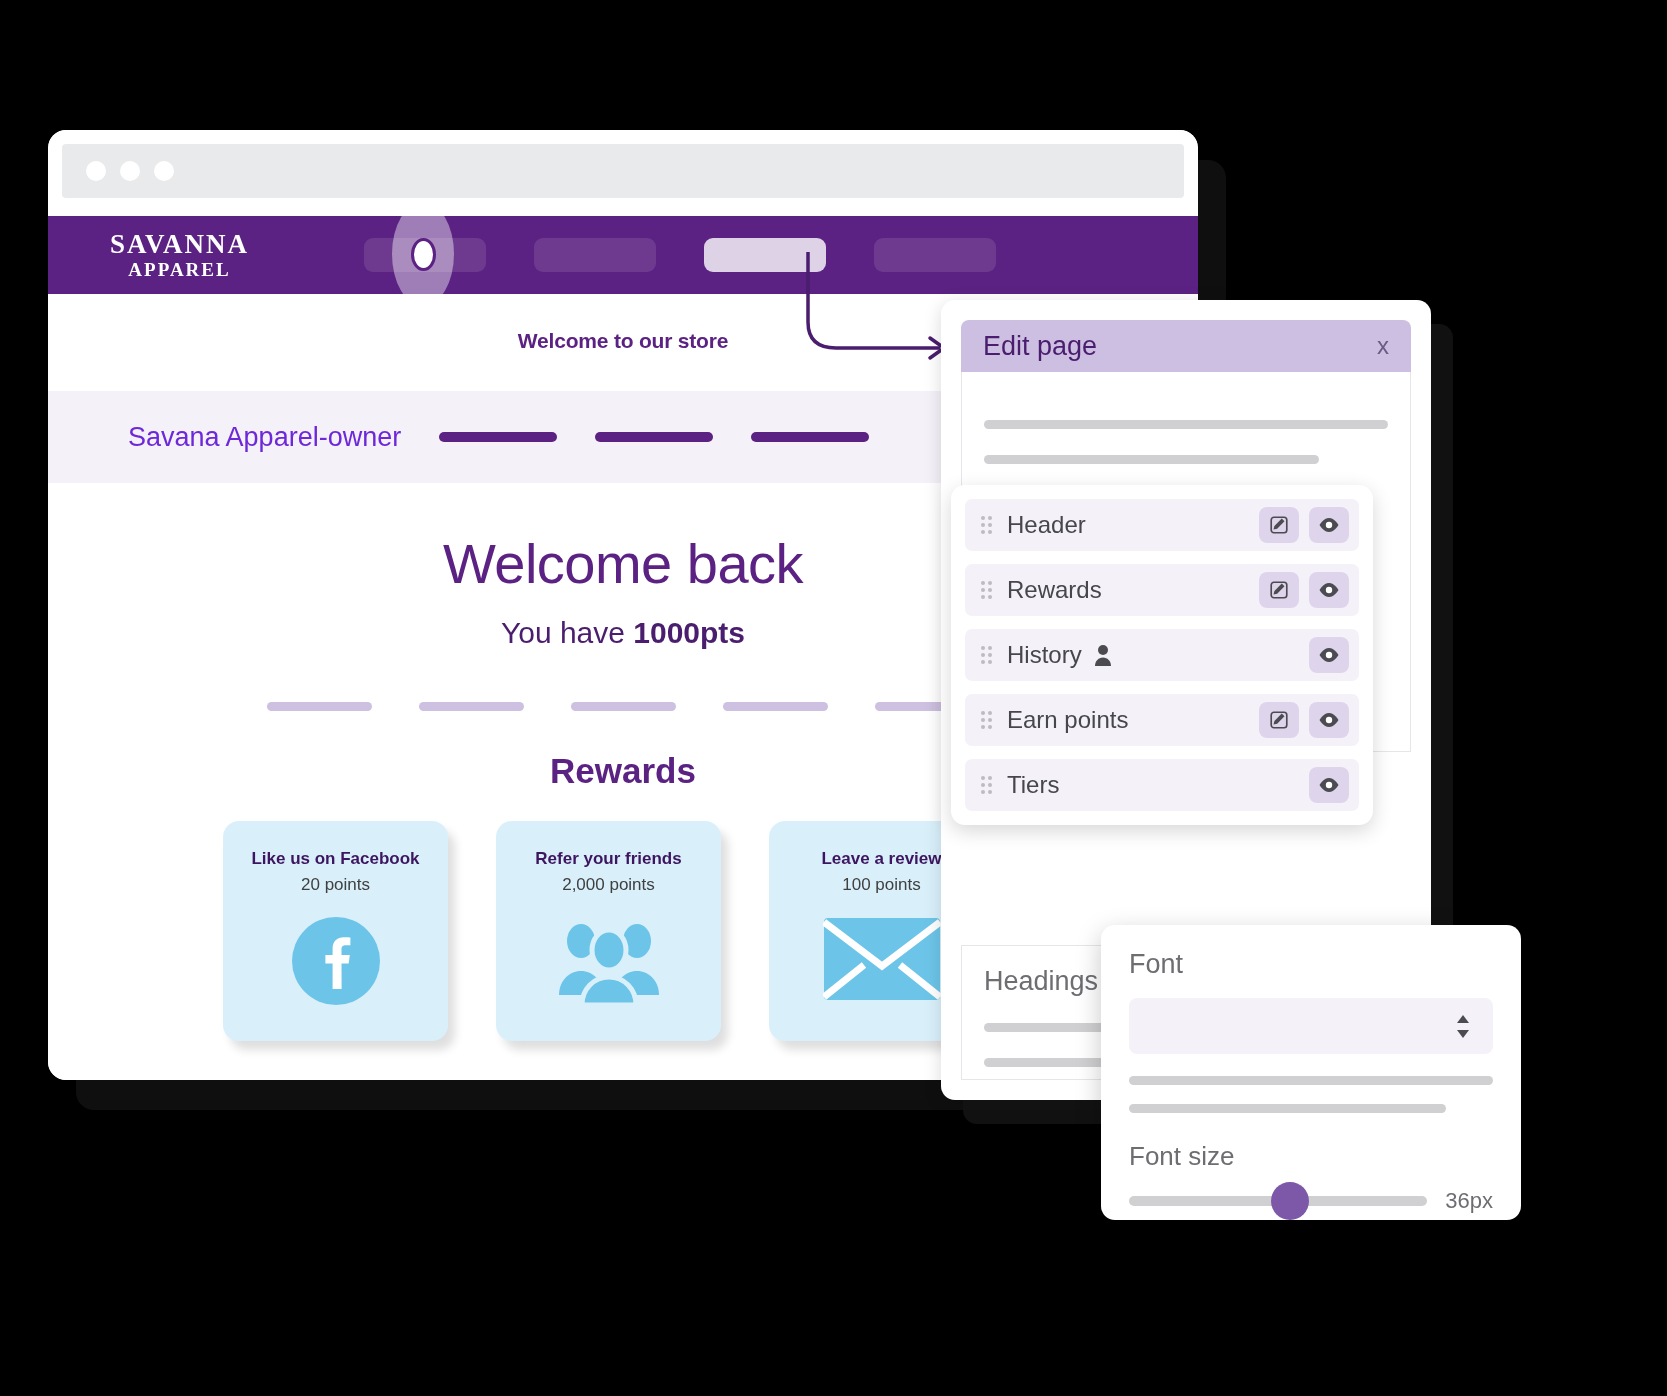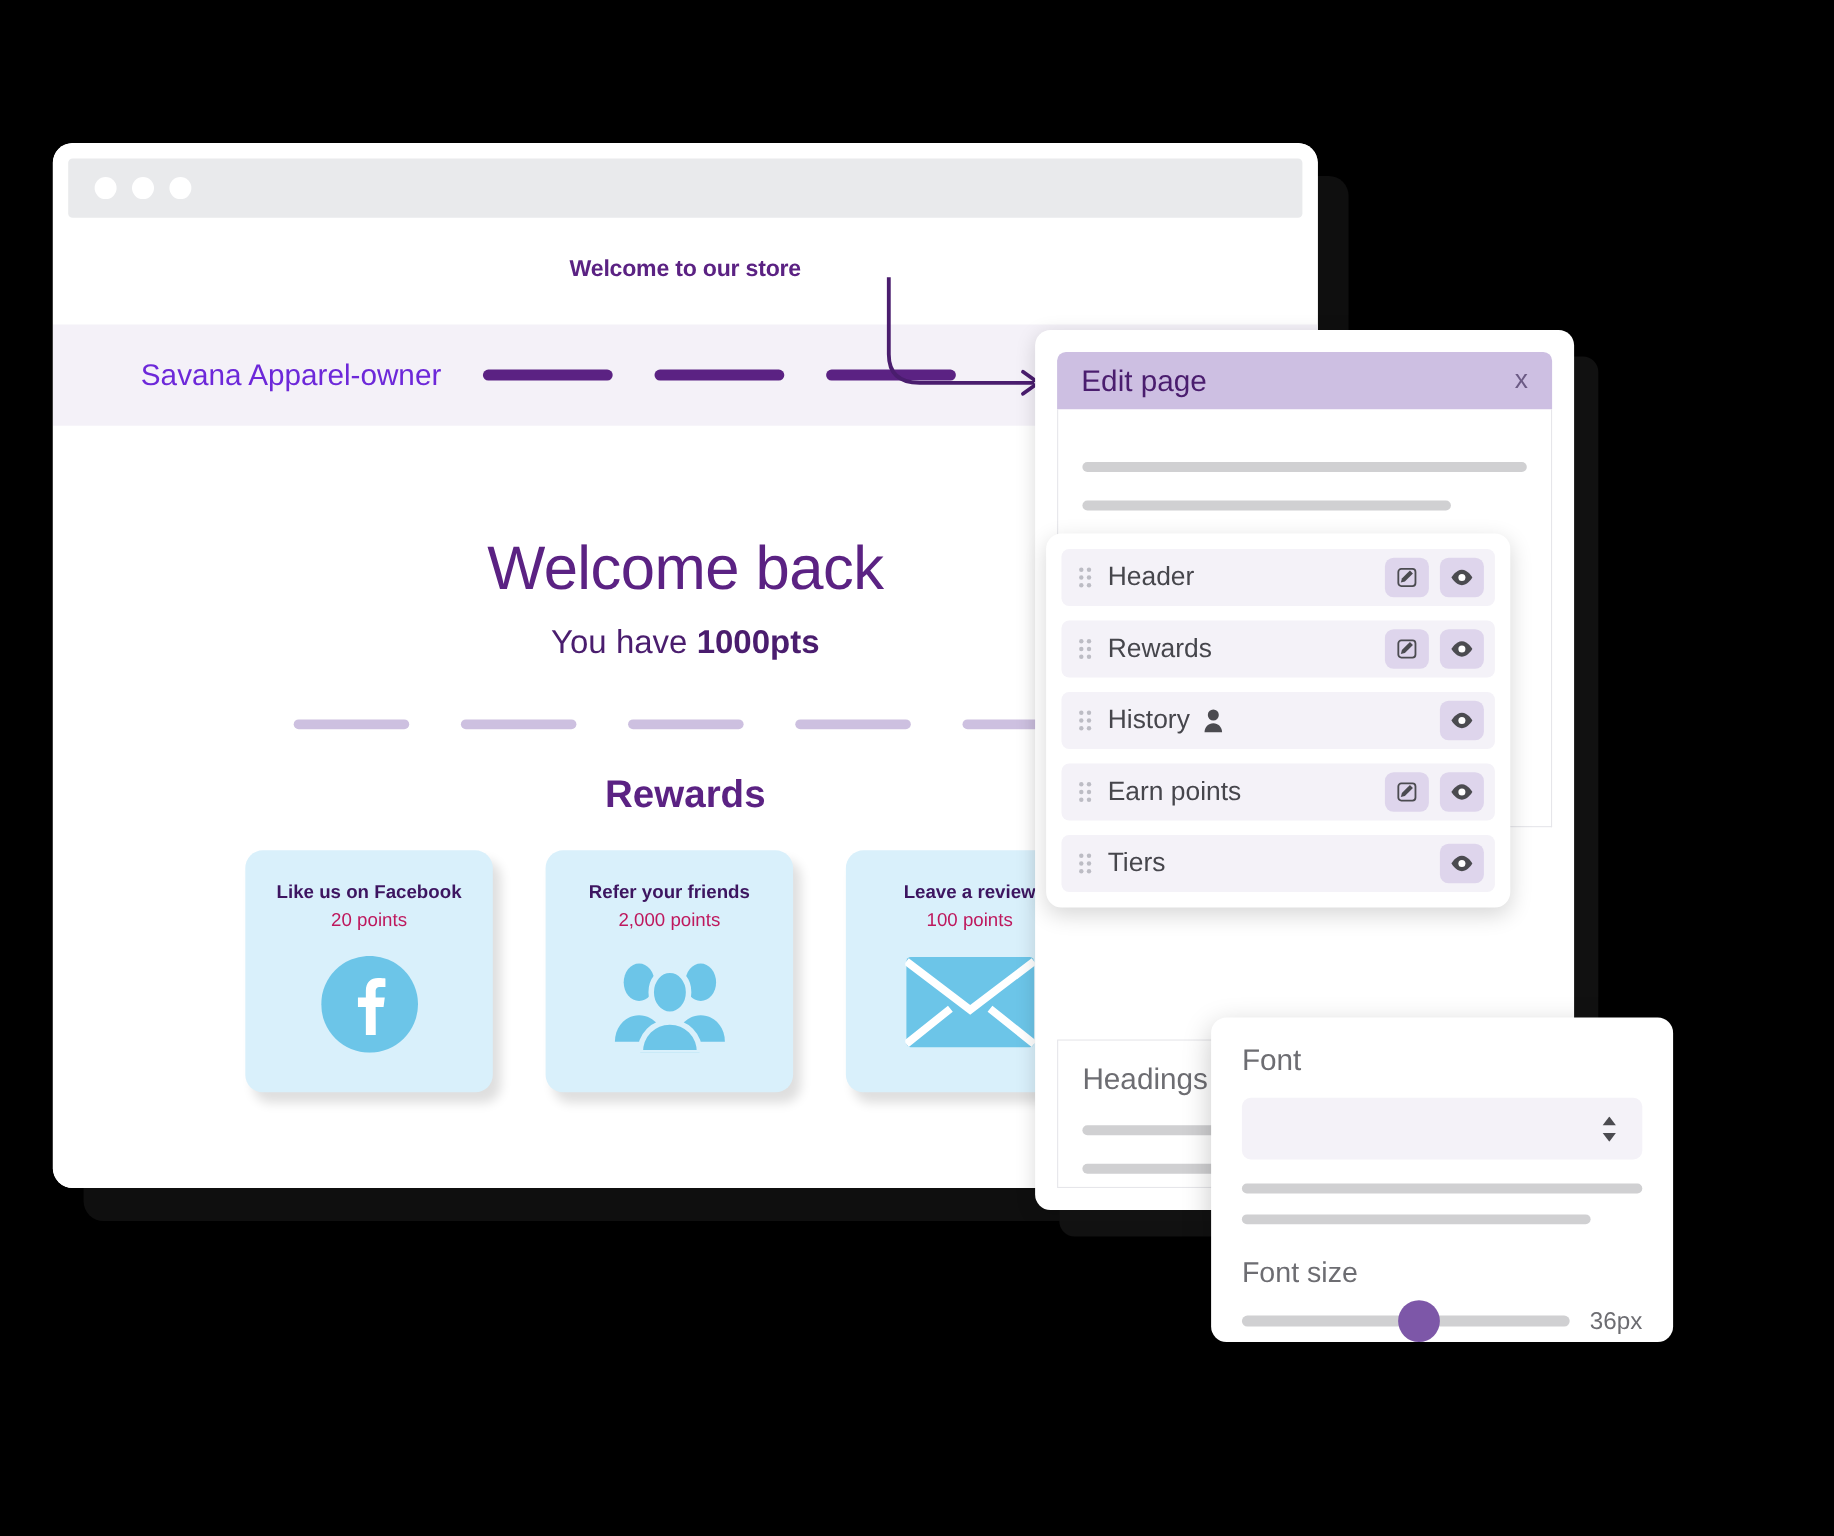--- a/index.html
+++ b/index.html
@@ -91,21 +91,21 @@
     height: 92px;
     background: #f4f1f8;
     display: flex; align-items: center;
     padding-left: 80px; gap: 38px;
   }
   .subbar-title { color: #6d28d9; font-size: 27px; }
   .subbar-bar {
     width: 118px; height: 10px; border-radius: 6px; background: #5b2283;
   }
 
-  .hero { text-align: center; padding-top: 48px; margin-top: 48px; }
+  .hero { text-align: center; padding-top: 48px; }
   .hero h1 {
     color: #5b2283; font-size: 56px; font-weight: 400; letter-spacing: -0.5px;
   }
   .hero .pts {
     margin-top: 20px; color: #4a1d6e; font-size: 30px; font-weight: 400;
   }
   .hero .pts b { font-weight: 800; }
 
   .skeleton-row {
     display: flex; justify-content: center; gap: 47px; margin-top: 52px;
@@ -120,21 +120,21 @@
   .cards { display: flex; gap: 48px; padding-left: 175px; margin-top: 30px; }
   .card {
     width: 225px; height: 220px;
     background: #d9f0fb;
     border-radius: 16px;
     text-align: center;
     padding-top: 28px;
     box-shadow: 7px 9px 10px rgba(0,0,0,0.13);
   }
   .card-title { color: #3d1560; font-weight: bold; font-size: 17px; }
-  .card-points { color: #be185d; font-size: 17px; margin-top: 6px; }
+  .card-points { color: #404040; font-size: 17px; margin-top: 6px; }
   .card-icon { margin-top: 22px; display: flex; justify-content: center; }
 
   
   .arrow-svg { position: absolute; left: 790px; top: 248px; width: 180px; height: 130px; }
 
   
   .edit-panel {
     position: absolute;
     left: 941px; top: 300px;
     width: 490px; height: 800px;
@@ -268,20 +268,35 @@
 
   <div class="browser">
     <div class="browser-inner">
 
       <div class="titlebar">
         <span class="dot"></span>
         <span class="dot"></span>
         <span class="dot"></span>
       </div>
 
+      <div class="store-nav">
+        <div class="brand">
+          <div class="brand-top">SAVANNA</div>
+          <div class="brand-bottom">APPAREL</div>
+        </div>
+        <div class="nav-pills">
+          <span class="nav-pill"></span>
+          <span class="nav-pill"></span>
+          <span class="nav-pill active"></span>
+          <span class="nav-pill"></span>
+        </div>
+        <div class="nav-cursor">
+          <span class="ring"></span>
+        </div>
+      </div>
 
       <div class="welcome-line">Welcome to our store</div>
 
       <div class="subbar">
         <span class="subbar-title">Savana Apparel-owner</span>
         <span class="subbar-bar"></span>
         <span class="subbar-bar"></span>
         <span class="subbar-bar"></span>
       </div>
 

